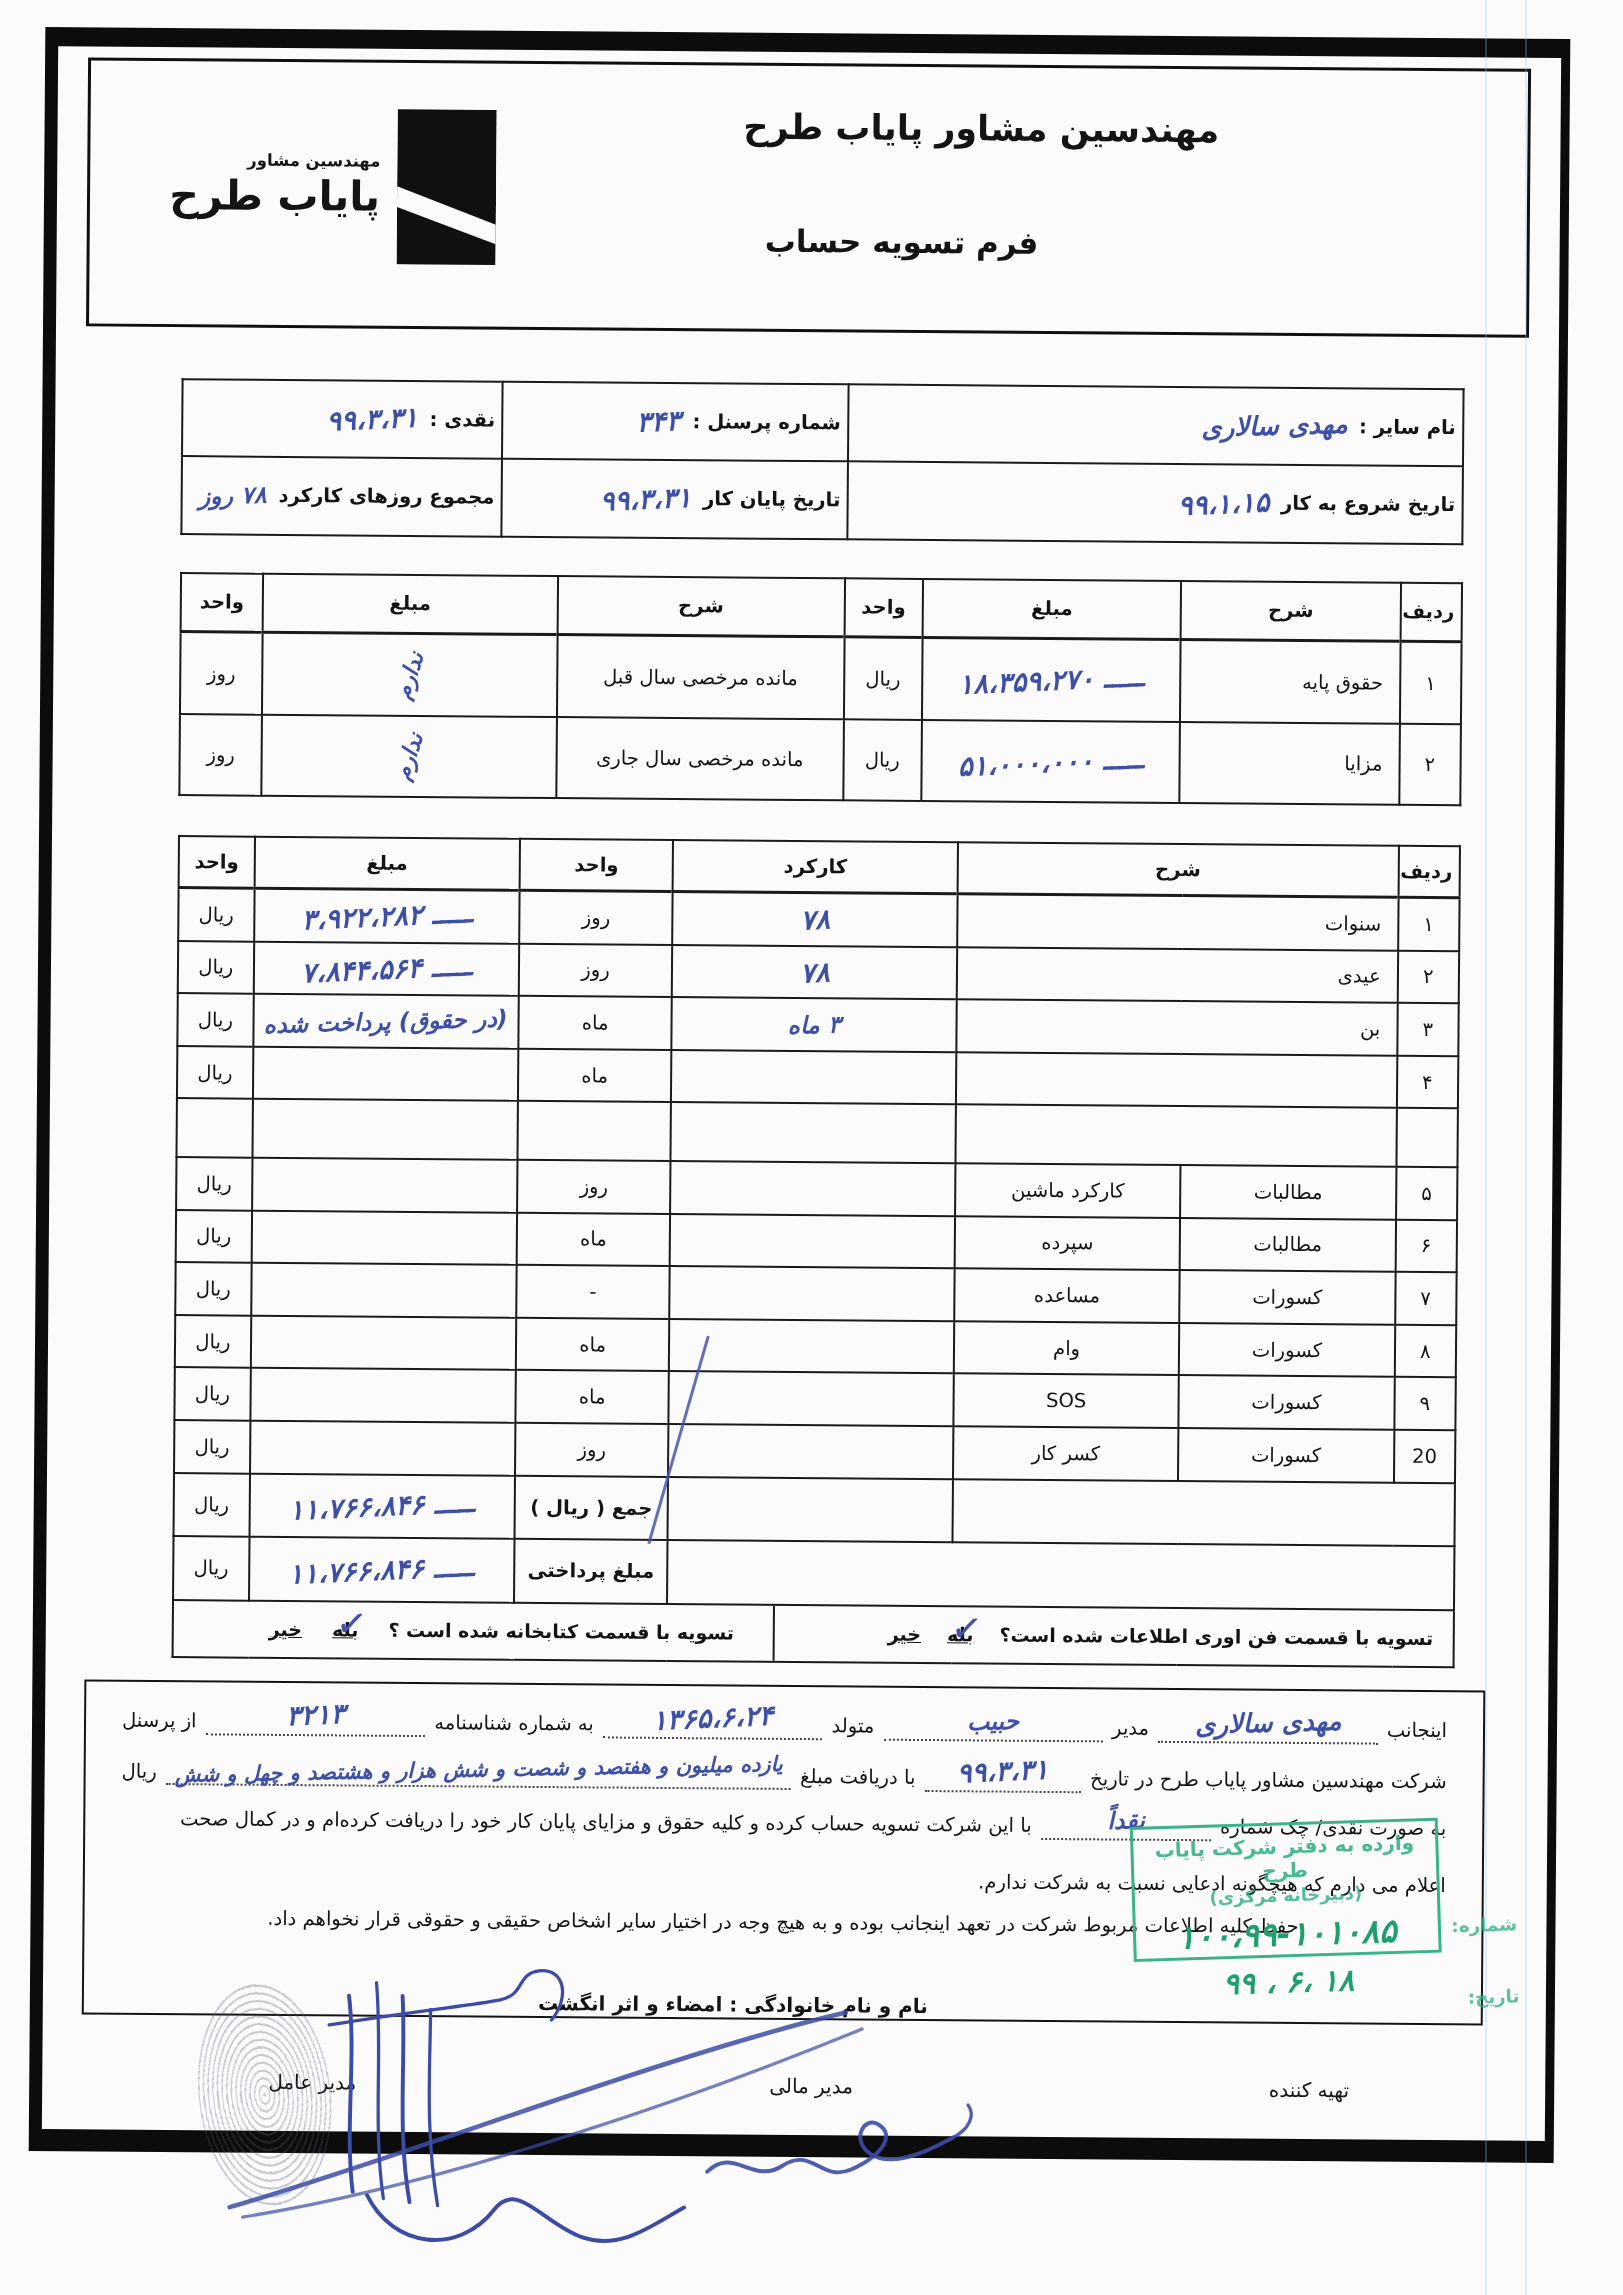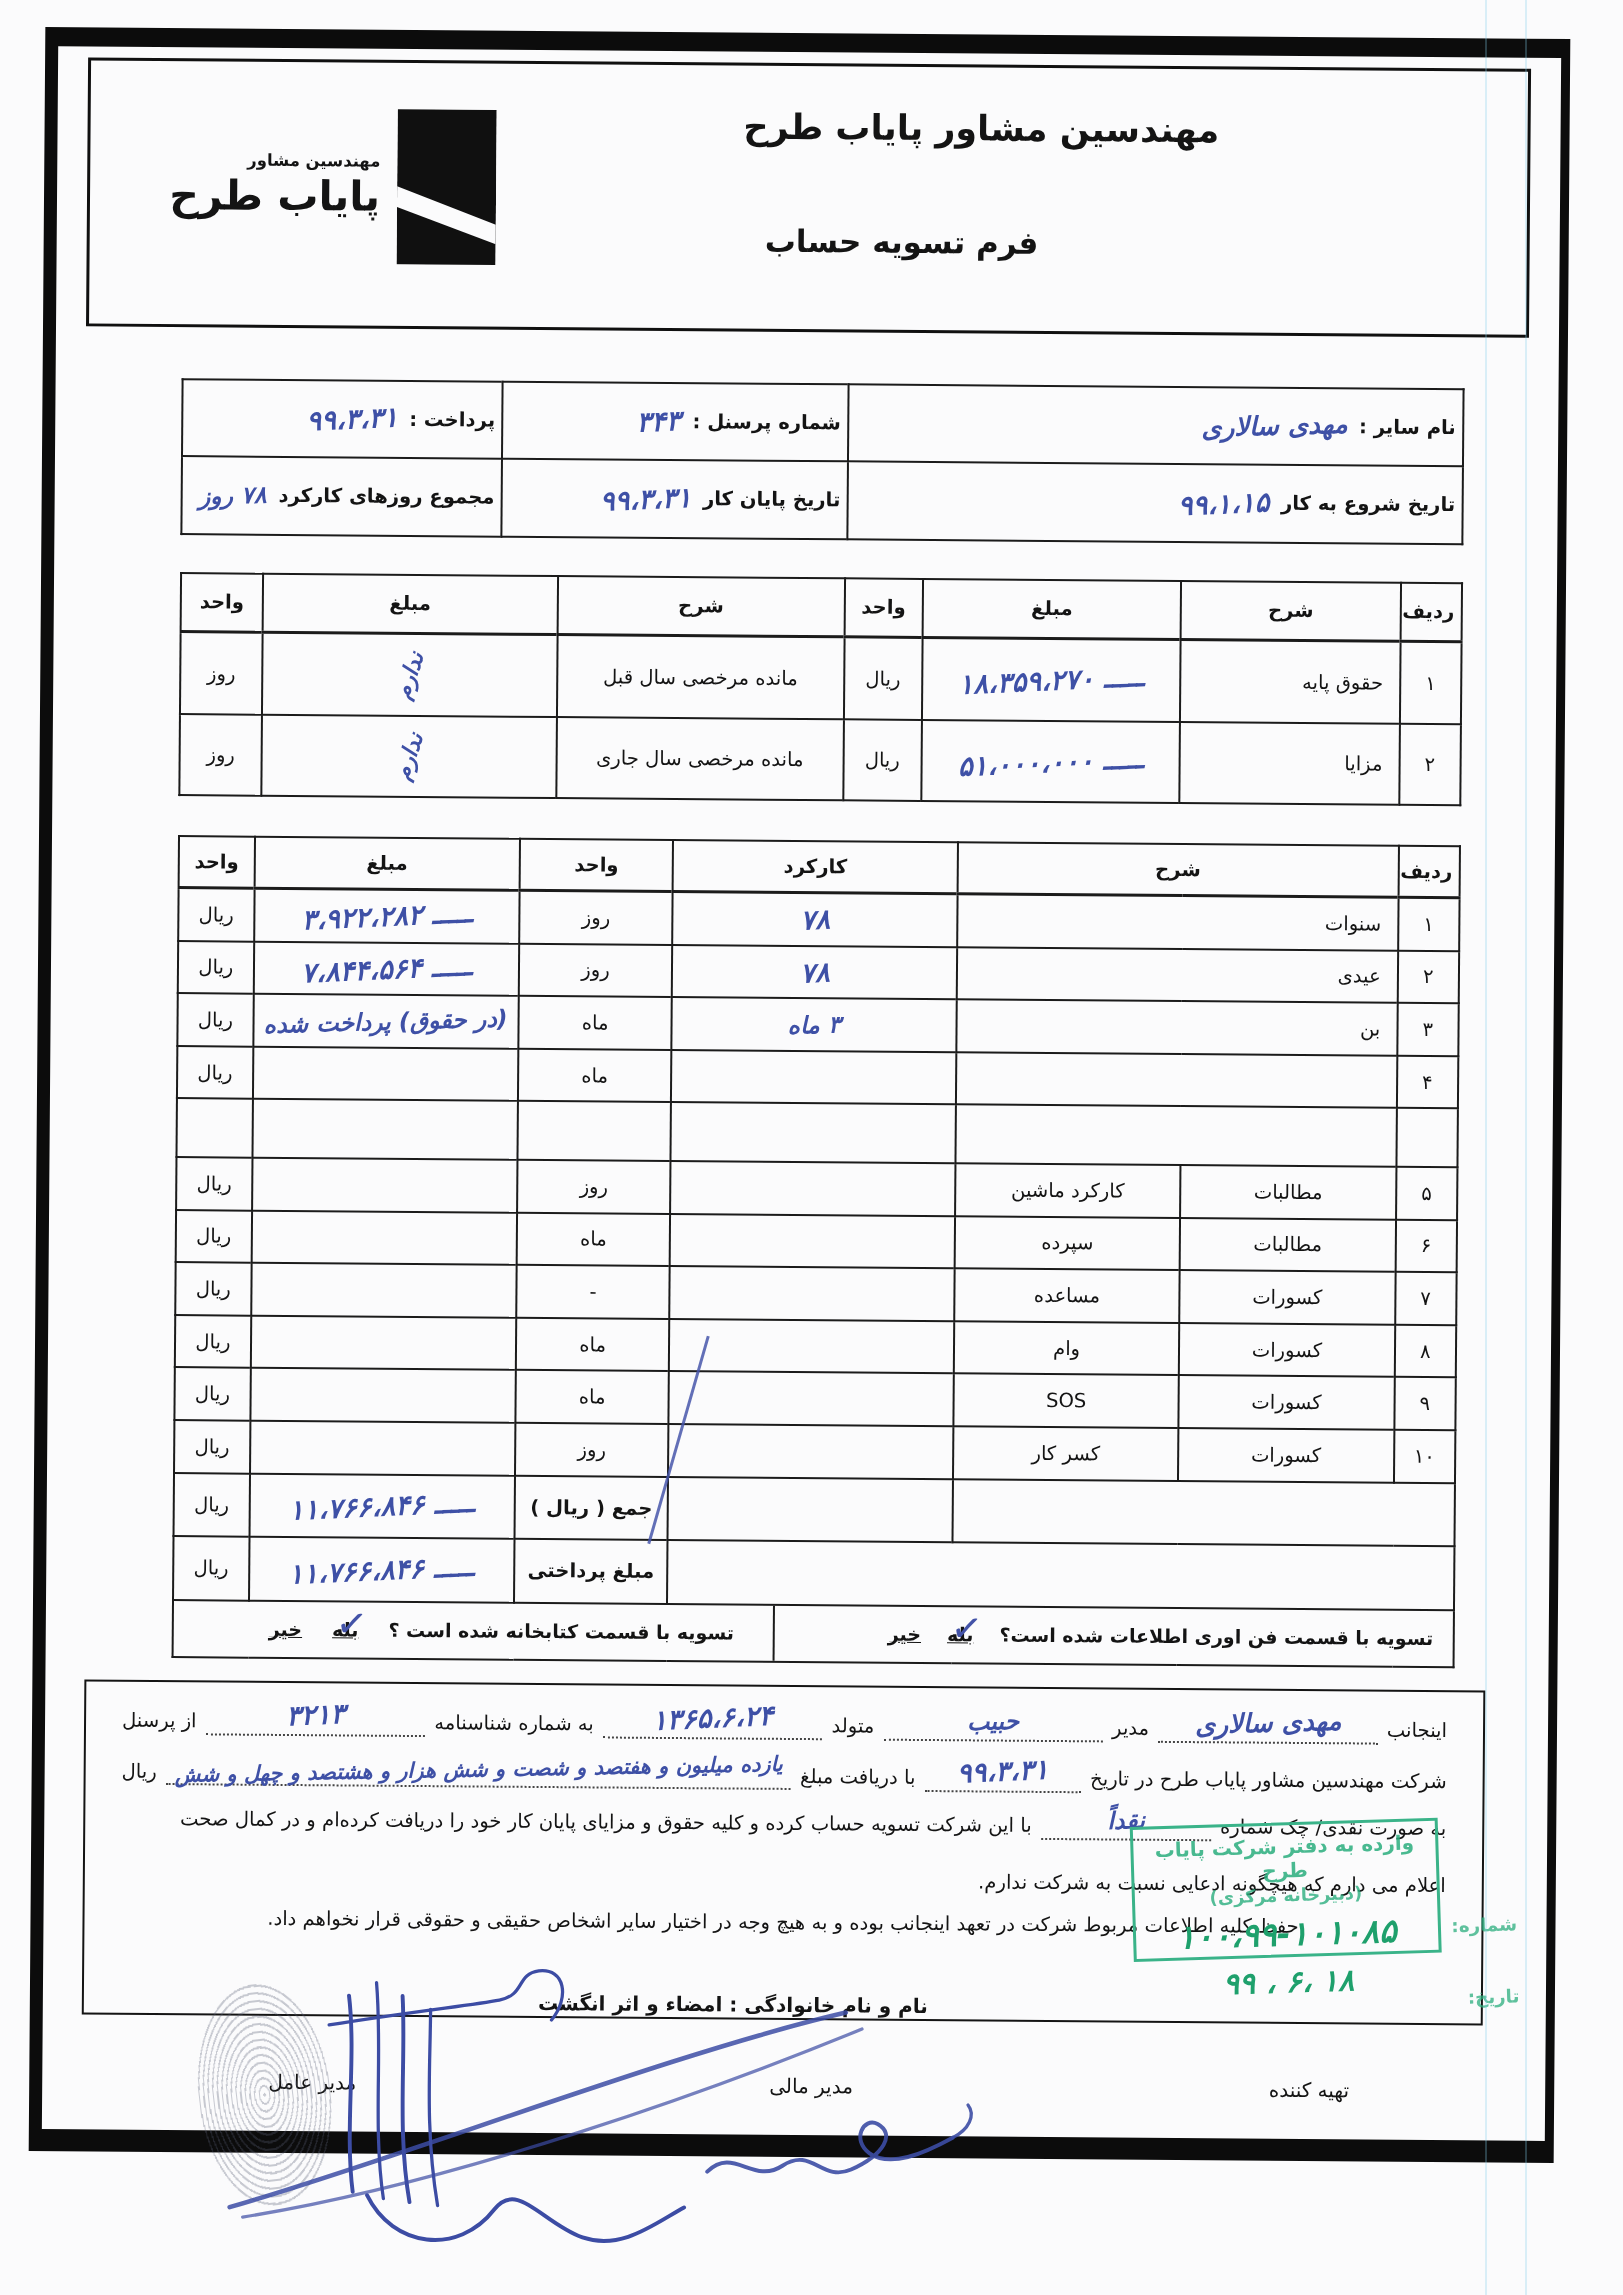--- a/index.html
+++ b/index.html
@@ -147,21 +147,21 @@
             </div>
           </td>
       <td>
             <div class="lblval">
         <span class="lbl">شماره پرسنل :</span>
         <span class="hw hw-num ltr">۳۴۳</span>
             </div>
           </td>
       <td>
             <div class="lblval">
-        <span class="lbl">پرداخت :</span>
+        <span class="lbl">نقدی :</span>
         <span class="hw hw-num ltr">۹۹،۳،۳۱</span>
             </div>
           </td>
     </tr>
     <tr>
       <td>
             <div class="lblval">
         <span class="lbl">تاریخ شروع به کار</span>
         <span class="hw hw-num ltr">۹۹،۱،۱۵</span>
             </div>
@@ -321,21 +321,21 @@
     <tr>
       <td>۹</td>
       <td>کسورات</td>
       <td>SOS</td>
       <td></td>
       <td>ماه</td>
       <td></td>
       <td>ریال</td>
     </tr>
     <tr>
-      <td>۱۰</td>
+      <td>20</td>
       <td>کسورات</td>
       <td>کسر کار</td>
       <td></td>
       <td>روز</td>
       <td></td>
       <td>ریال</td>
     </tr>
     <tr>
       <td class="sumrow" colspan="3"></td>
       <td class="sumrow"></td>

